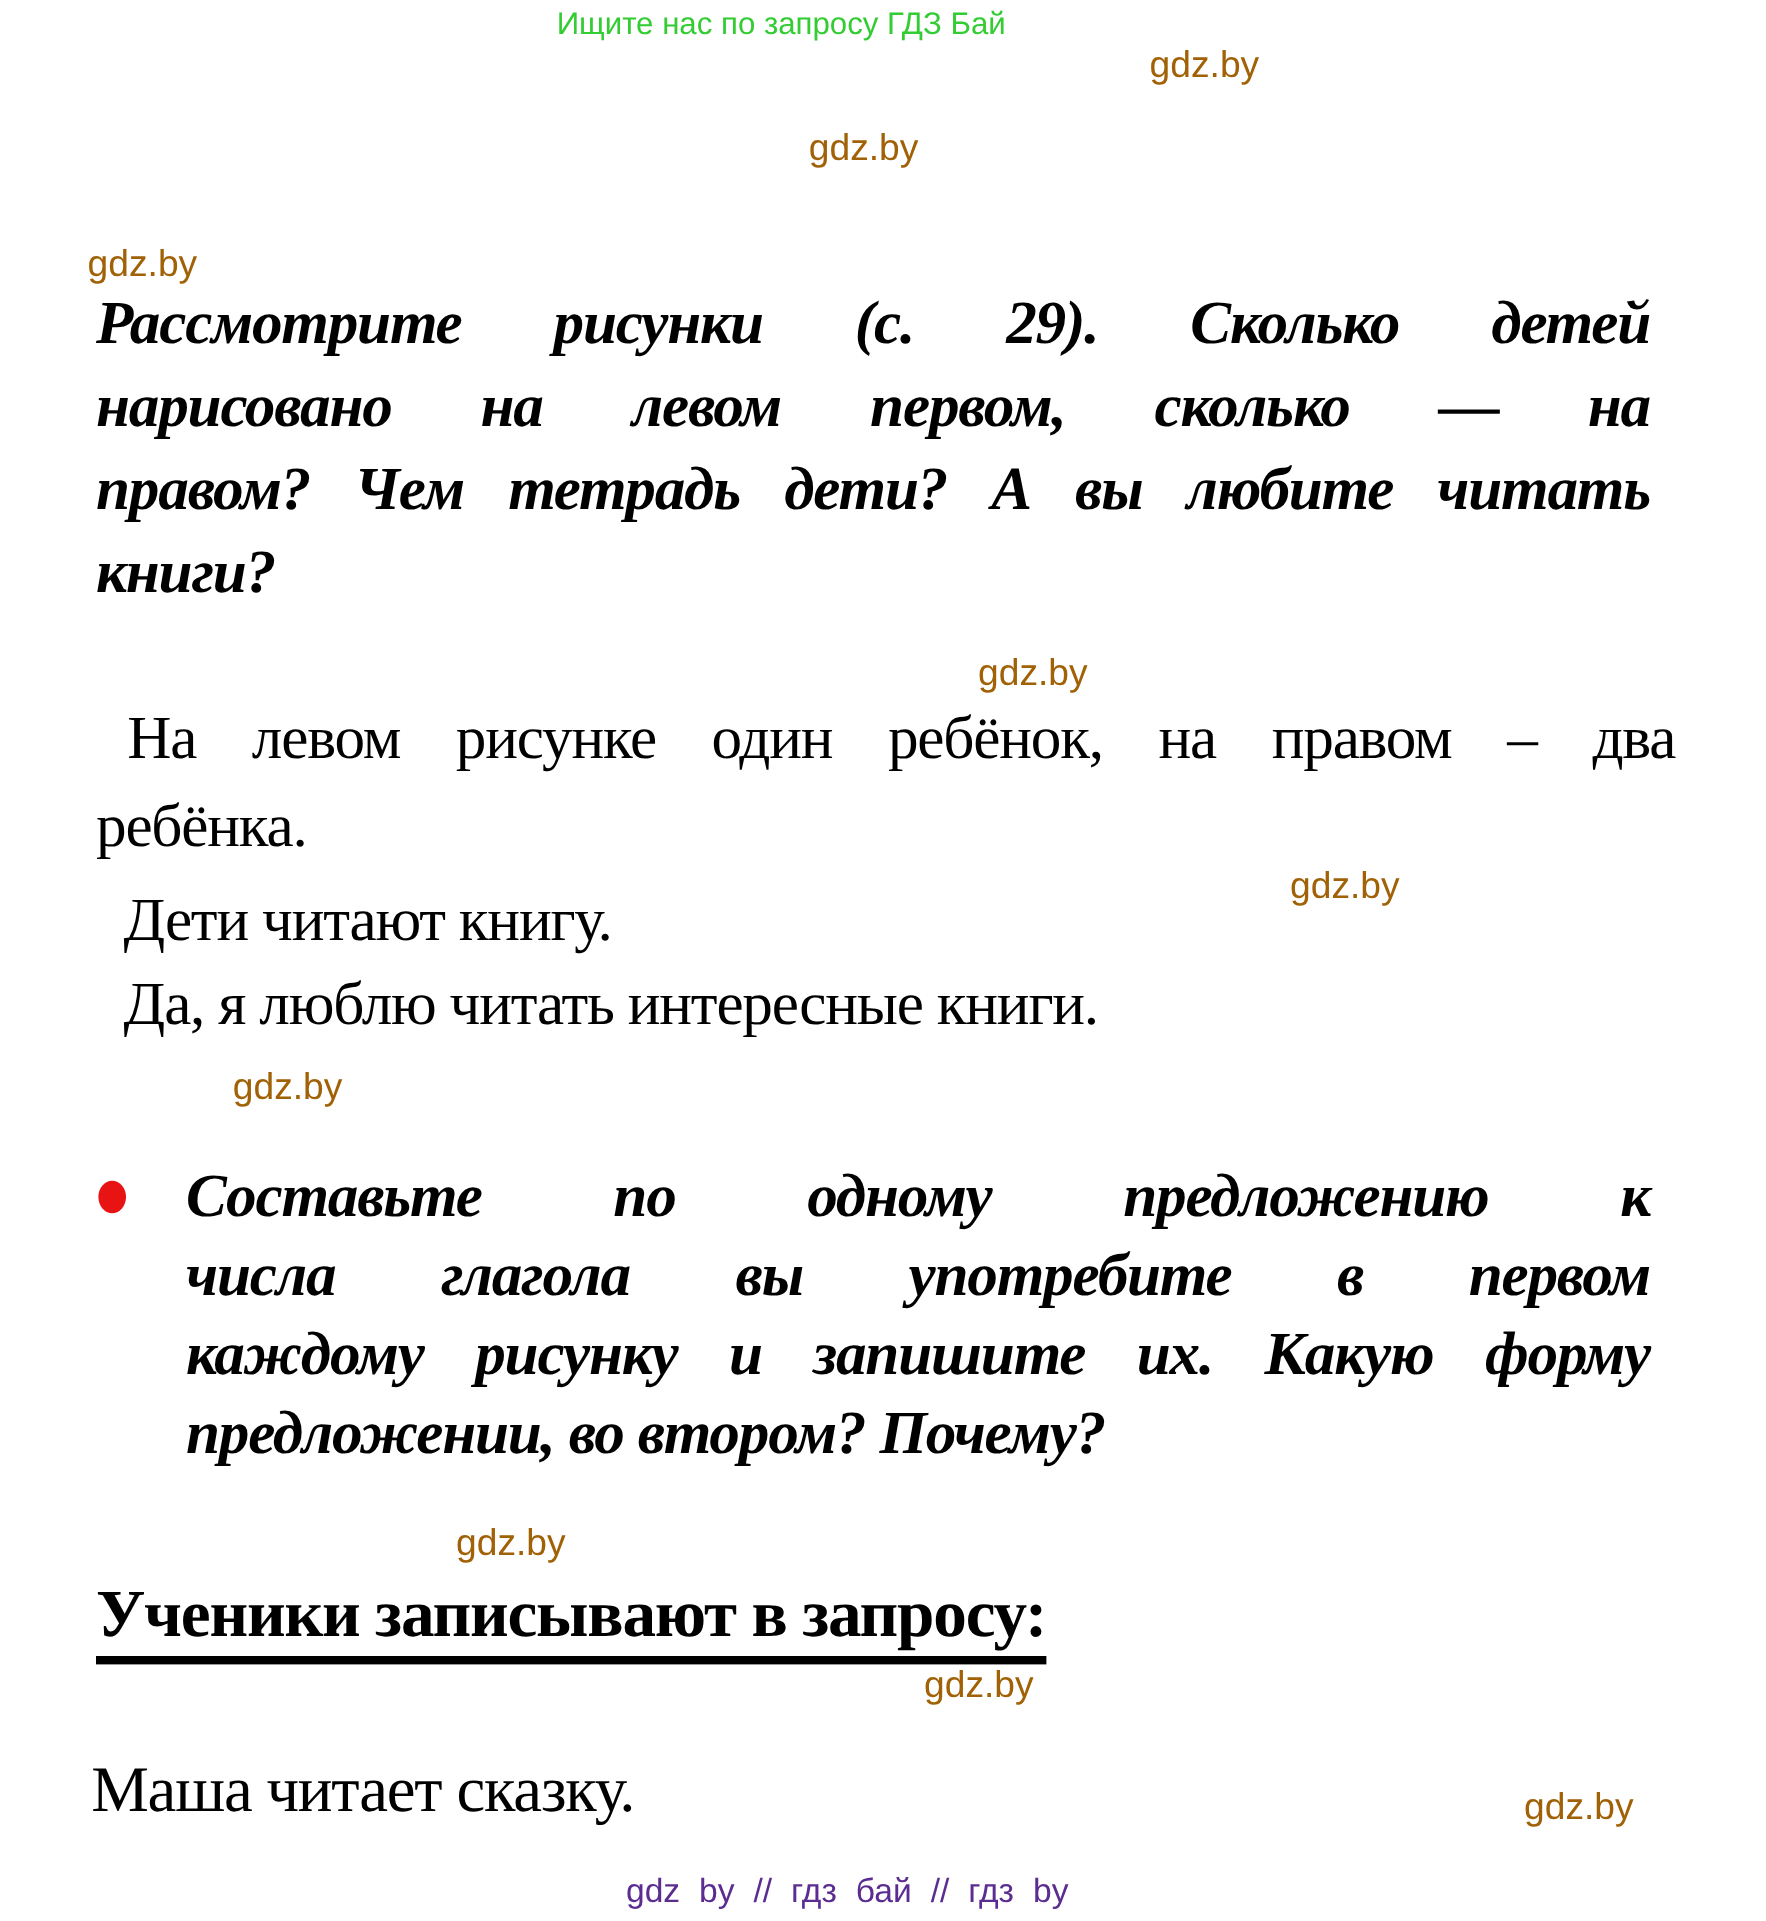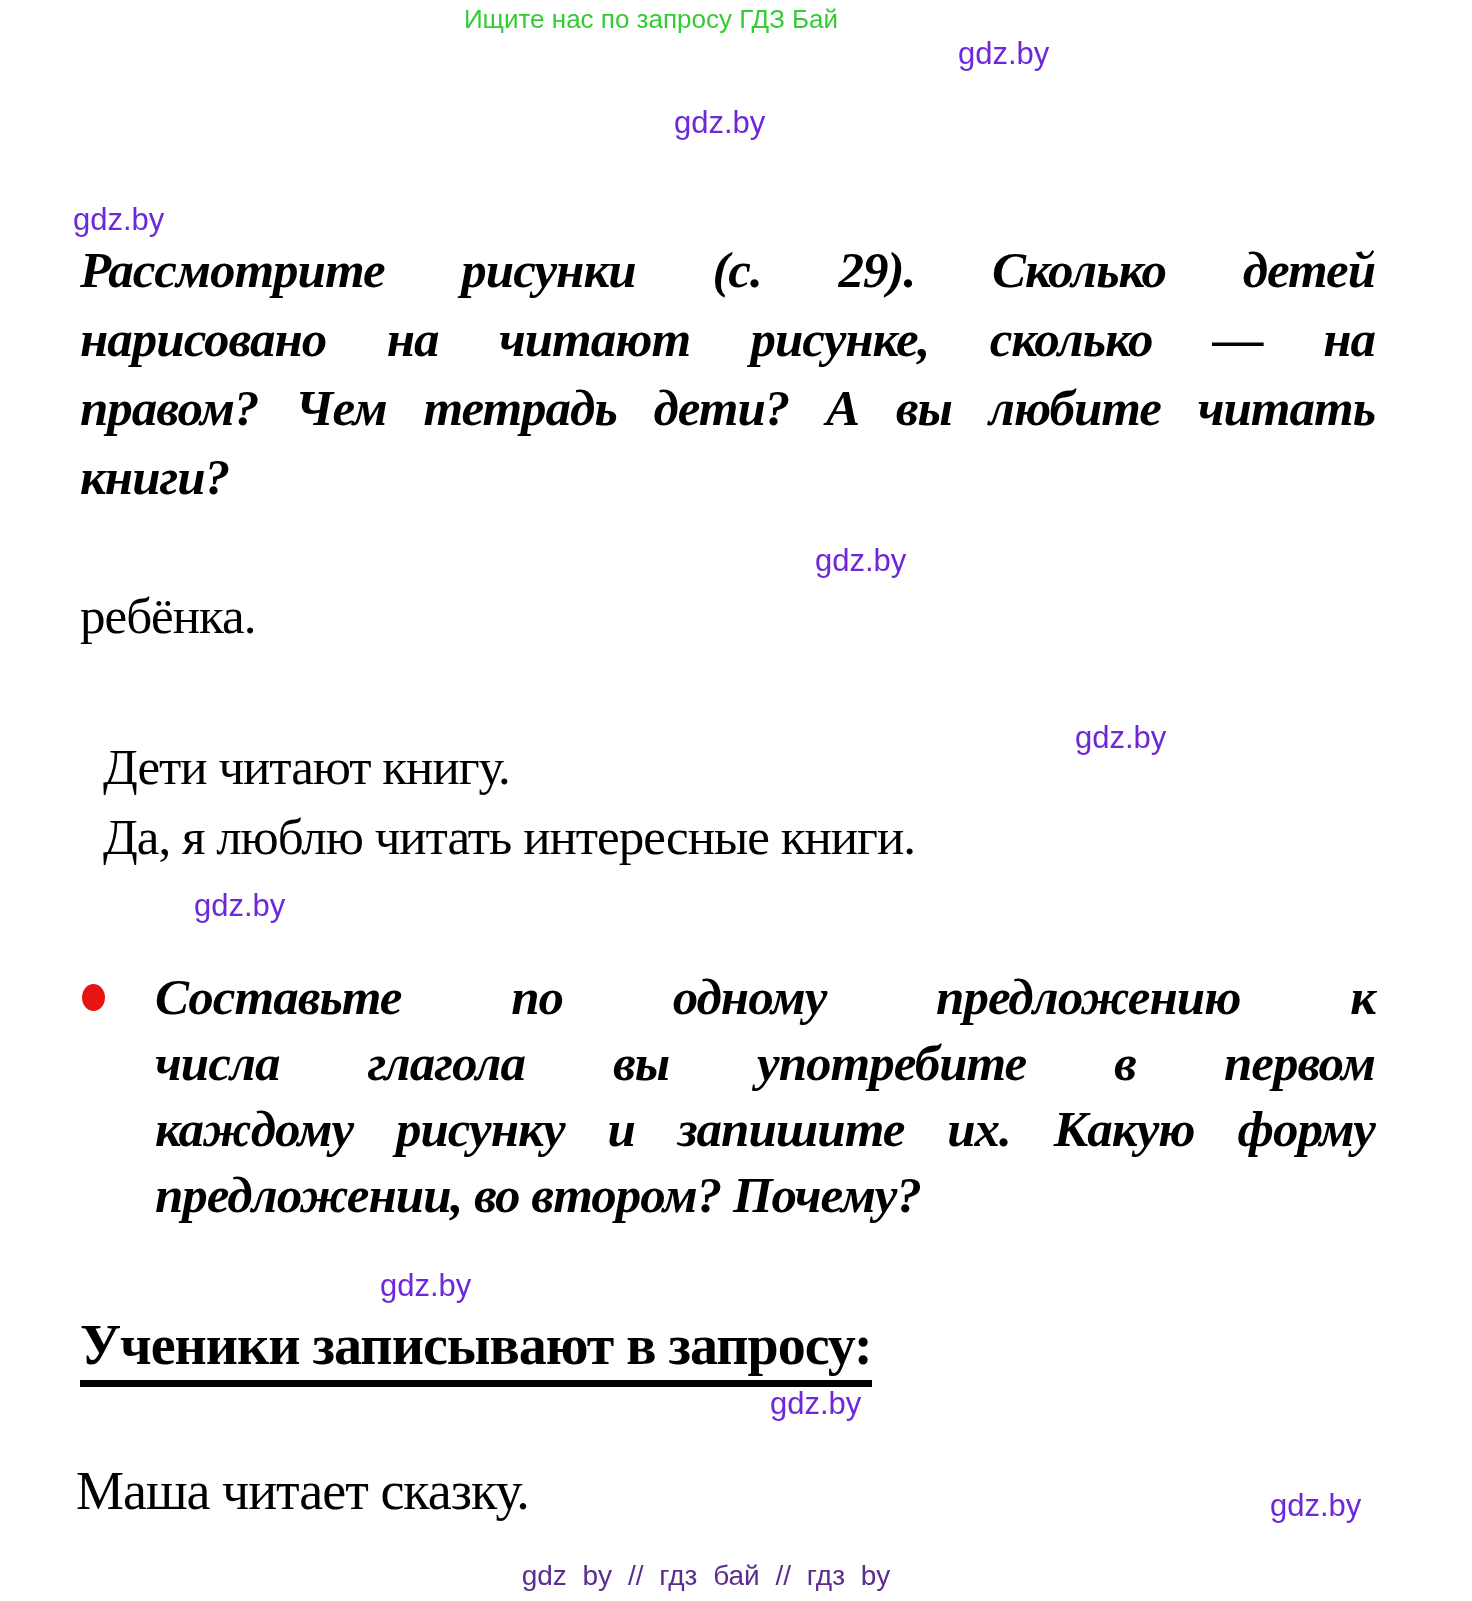--- a/index.html
+++ b/index.html
@@ -13,21 +13,21 @@
   }
   .promo {
     position:absolute; top:4px; left:0; width:100%;
     text-align:center; transform:translateX(-85px);
     font-family:"Liberation Sans", sans-serif;
     font-size:26px; color:#33cc33;
   }
   .wm {
     position:absolute;
     font-family:"Liberation Sans", sans-serif;
-    font-size:31px; color:#6d28d9;
+    font-size:31px; color:#a16207;
     white-space:nowrap;
   }
   .wm1{ left:958px;  top:36px;  }
   .wm2{ left:674px;  top:105px; }
   .wm3{ left:73px;   top:202px; }
   .wm4{ left:815px;  top:543px; }
   .wm5{ left:1075px; top:720px; }
   .wm6{ left:194px;  top:888px; }
   .wm7{ left:380px;  top:1268px;}
   .wm8{ left:770px;  top:1386px;}
@@ -83,26 +83,27 @@
   <div class="wm wm4">gdz.by</div>
   <div class="wm wm5">gdz.by</div>
   <div class="wm wm6">gdz.by</div>
   <div class="wm wm7">gdz.by</div>
   <div class="wm wm8">gdz.by</div>
   <div class="wm wm9">gdz.by</div>
 
 
   <div class="para bold-italic para1">
     <div class="jline">Рассмотрите рисунки (с. 29). Сколько детей</div>
-    <div class="jline">нарисовано на читают рисунке, сколько — на</div>
+    <div class="jline">нарисовано на левом первом, сколько — на</div>
     <div class="jline">правом? Чем тетрадь дети? А вы любите читать</div>
     <div class="lline">книги?</div>
   </div>
 
   <div class="para ans1">
+    <div class="jline indent">На левом рисунке один ребёнок, на правом – два</div>
     <div class="lline">ребёнка.</div>
   </div>
 
   <div class="sentence sent2">Дети читают книгу.</div>
   <div class="sentence sent3">Да, я люблю читать интересные книги.</div>
 
   <span class="bullet"></span>
 
   <div class="para bold-italic para2">
     <div class="jline">Составьте по одному предложению к</div>

